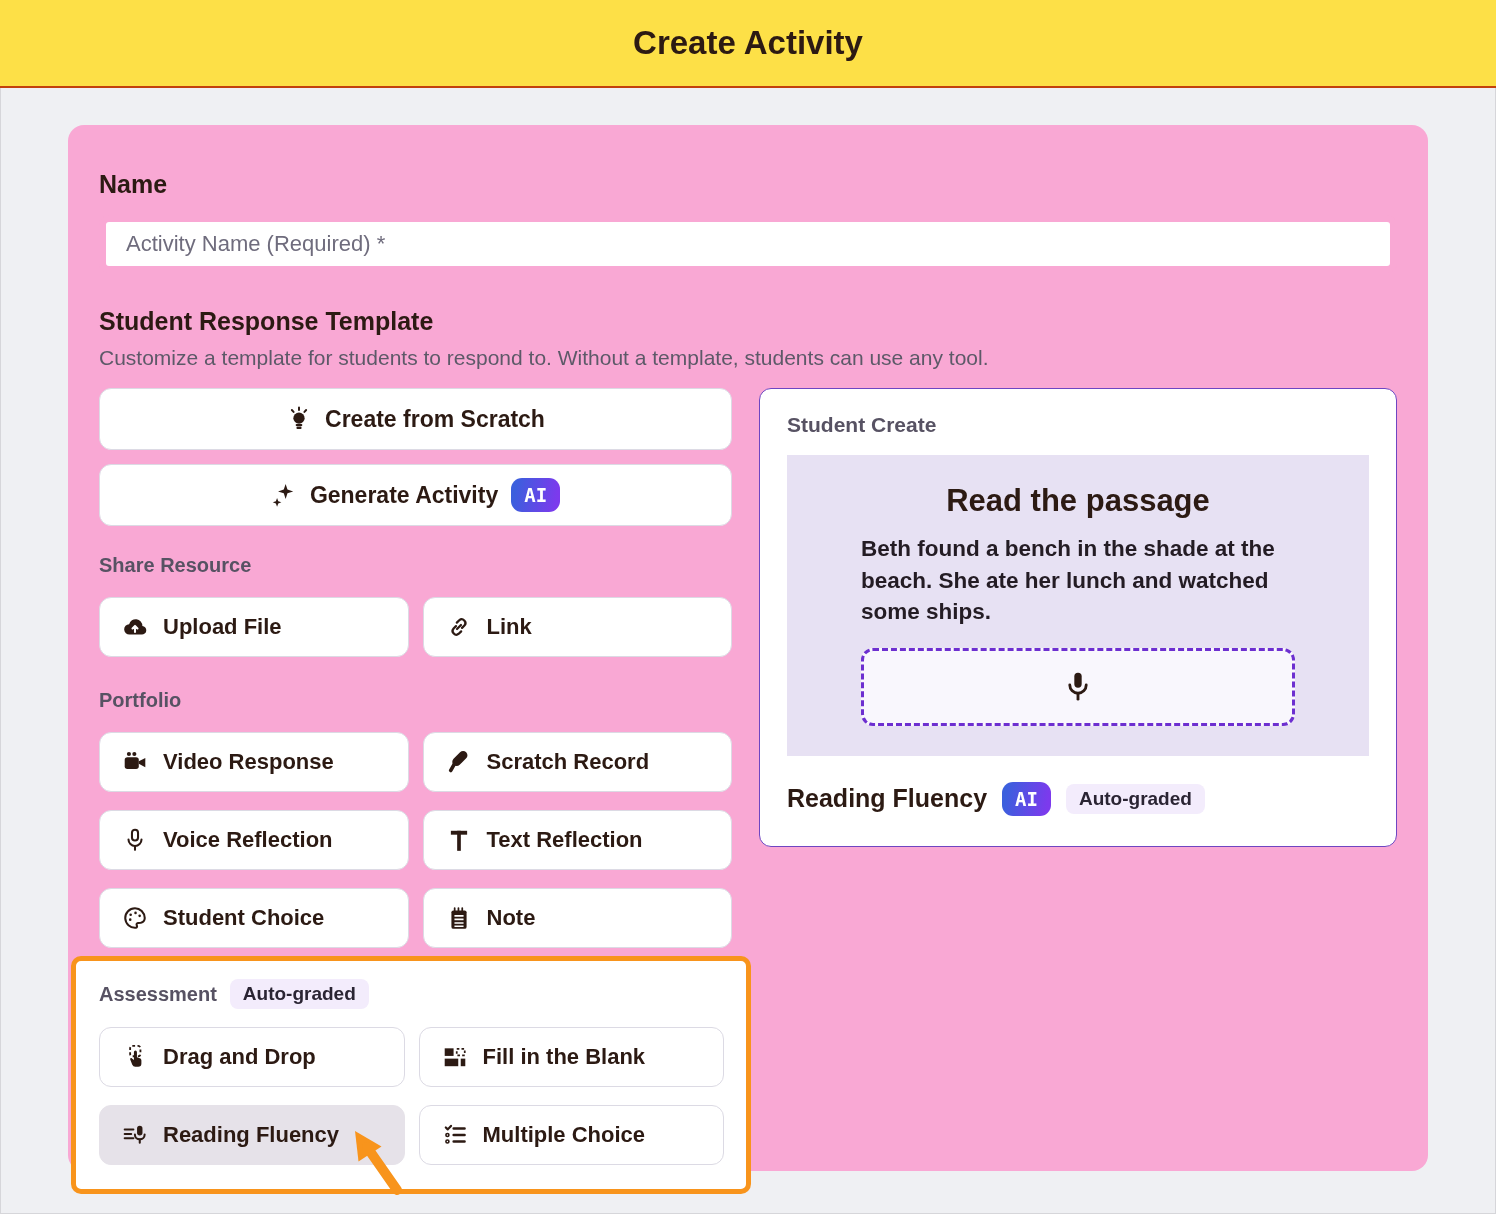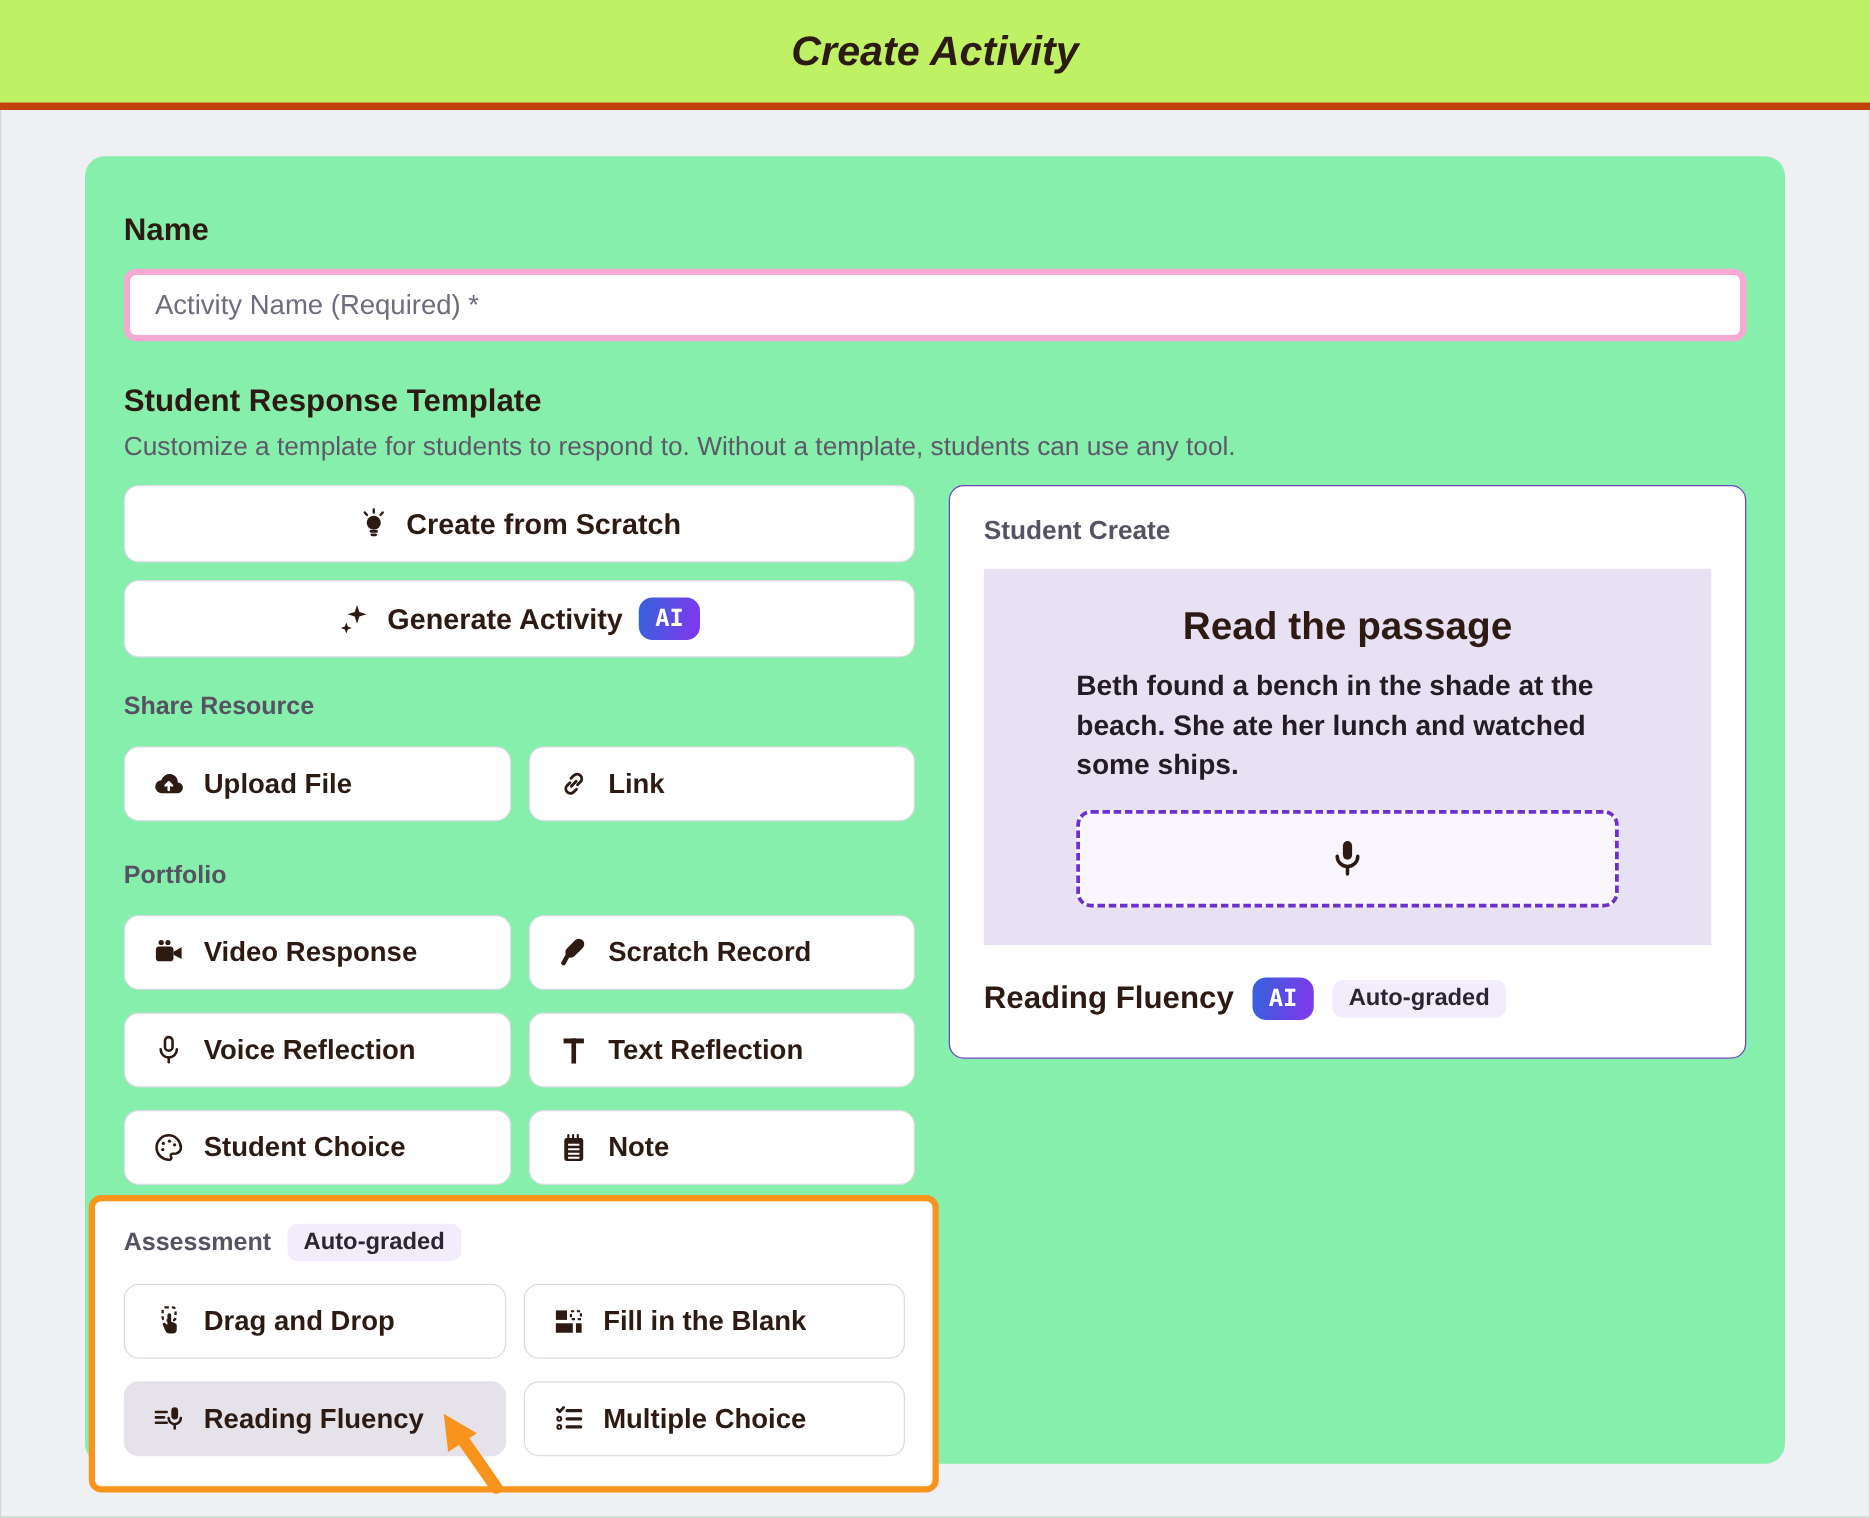--- a/index.html
+++ b/index.html
@@ -6,33 +6,33 @@
   html,body { width: 1496px; height: 1214px; }
   body {
     font-family: "Liberation Sans", "DejaVu Sans", sans-serif;
     background: #eff0f3;
     position: relative;
     overflow: hidden;
     box-shadow: inset 0 0 0 1px #d6d6da;
     color: #2c1a13;
   }
   .topbar {
-    height: 88px; background: #bef264; border-bottom: 6px solid #c2410c;
-    display: flex; align-items: center; justify-content: center; font-style: italic;
+    height: 88px; background: #fde047; border-bottom: 2px solid #c2410c;
+    display: flex; align-items: center; justify-content: center;
   }
   .topbar h1 { font-size: 33px; font-weight: 800; color: #2c1a13; }
 
   .card {
     width: 1360px; height: 1046px; margin: 37px auto 0;
-    background: #86efac; border-radius: 16px; padding: 45px 31px 0 31px;
+    background: #f9a8d4; border-radius: 16px; padding: 45px 31px 0 31px;
   }
   .field-label { font-size: 25px; font-weight: bold; color: #2c1a13; }
   .name-input {
     margin-top: 16px; width: 100%; height: 58px;
-    border: 5px solid #f9a8d4; border-radius: 10px;
+    border: 7px solid #f9a8d4; border-radius: 10px;
     font-family: inherit; font-size: 22px; padding: 0 20px; color: #2c2433;
     outline: none; background: #fff;
   }
   .name-input::placeholder { color: #6f6c7d; }
   .template-label { margin-top: 34px; }
   .template-hint { margin-top: 10px; font-size: 21px; color: #5d5968; }
 
   .columns { display: flex; gap: 27px; margin-top: 18px; align-items: flex-start; }
   .left-col { width: 633px; flex: none; }
 

